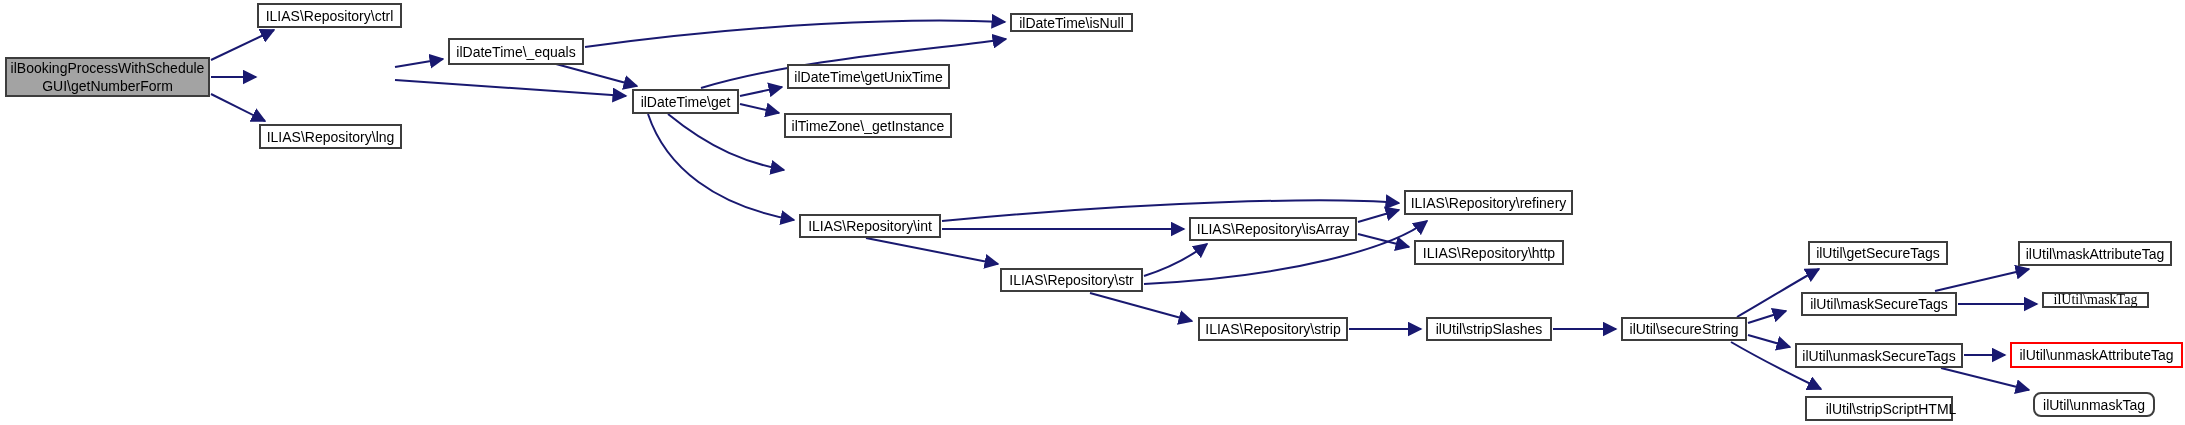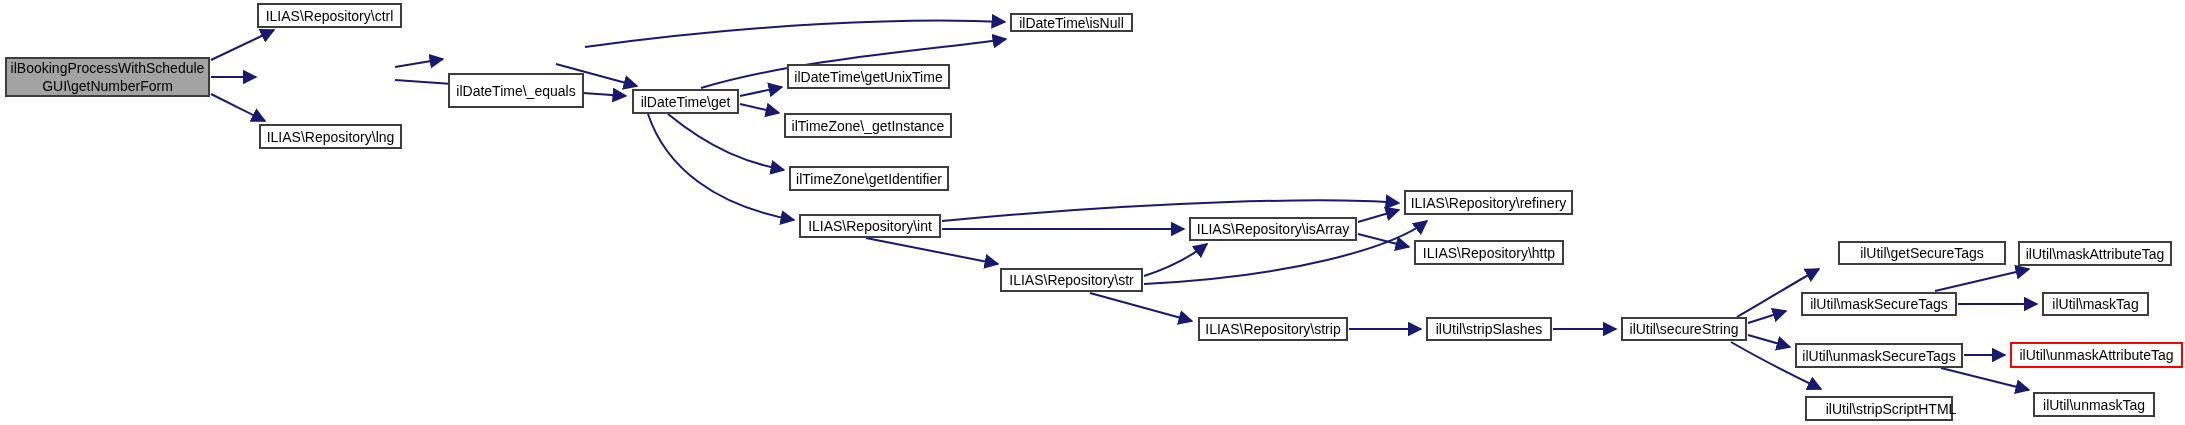--- a/index.html
+++ b/index.html
@@ -79,36 +79,35 @@
       <path d="M1958,304 L2037,304" marker-end="url(#ah)"></path>
       <path d="M1964,355 L2005,355" marker-end="url(#ah)"></path>
       <path d="M1941,368 L2029,390" marker-end="url(#ah)"></path>
     </g>
   </svg>
 
   <div class="node root" style="left:5px; top:57px; width:205px; height:40px;"><span>ilBookingProcessWithSchedule
 GUI\getNumberForm</span></div>
   <div class="node" style="left:257px; top:3px; width:145px; height:25px;"><span>ILIAS\Repository\ctrl</span></div>
   <div class="node" style="left:259px; top:124px; width:143px; height:25px;"><span>ILIAS\Repository\lng</span></div>
-  <div class="node" style="left:448px; top:38px; width:136px; height:35px;margin-top:35px;"><span>ilDateTime\_equals</span></div>
+  <div class="node" style="left:448px; top:38px; width:136px; height:27px;"><span>ilDateTime\_equals</span></div>
   <div class="node" style="left:632px; top:89px; width:107px; height:25px;"><span>ilDateTime\get</span></div>
   <div class="node" style="left:1010px; top:13px; width:123px; height:19px;"><span>ilDateTime\isNull</span></div>
   <div class="node" style="left:784px; top:113px; width:168px; height:25px;"><span>ilTimeZone\_getInstance</span></div>
   <div class="node" style="left:787px; top:64px; width:163px; height:25px;"><span>ilDateTime\getUnixTime</span></div>
-  <div class="node" style="left:789px; top:166px; width:160px; height:25px;"><span>ilTimeZone\getIdentifier</span></div>
   <div class="node" style="left:799px; top:214px; width:142px; height:24px;"><span>ILIAS\Repository\int</span></div>
   <div class="node" style="left:1189px; top:217px; width:168px; height:24px;"><span>ILIAS\Repository\isArray</span></div>
   <div class="node" style="left:1404px; top:190px; width:169px; height:25px;"><span>ILIAS\Repository\refinery</span></div>
   <div class="node" style="left:1414px; top:240px; width:150px; height:25px;text-align:right;"><span>ILIAS\Repository\http</span></div>
   <div class="node" style="left:1000px; top:268px; width:143px; height:24px;"><span>ILIAS\Repository\str</span></div>
   <div class="node" style="left:1198px; top:317px; width:150px; height:24px;"><span>ILIAS\Repository\strip</span></div>
   <div class="node" style="left:1426px; top:317px; width:126px; height:24px;"><span>ilUtil\stripSlashes</span></div>
   <div class="node" style="left:1621px; top:317px; width:126px; height:24px;"><span>ilUtil\secureString</span></div>
-  <div class="node" style="left:1808px; top:241px; width:168px; height:24px;margin-left:30px;"><span>ilUtil\getSecureTags</span></div>
+  <div class="node" style="left:1808px; top:241px; width:140px; height:24px;"><span>ilUtil\getSecureTags</span></div>
   <div class="node" style="left:1801px; top:292px; width:156px; height:24px;"><span>ilUtil\maskSecureTags</span></div>
   <div class="node" style="left:1795px; top:343px; width:168px; height:25px;"><span>ilUtil\unmaskSecureTags</span></div>
   <div class="node" style="left:1805px; top:396px; width:148px; height:25px;padding-left:24px;"><span>ilUtil\stripScriptHTML</span></div>
   <div class="node" style="left:2018px; top:241px; width:154px; height:25px;"><span>ilUtil\maskAttributeTag</span></div>
-  <div class="node" style="left:2042px; top:292px; width:107px; height:24px;"><span>ilUtil\maskTag</span></div>
+  <div class="node" style="left:2042px; top:292px; width:107px; height:16px;font-family:Liberation Serif, serif;"><span>ilUtil\maskTag</span></div>
   <div class="node hl" style="left:2010px; top:342px; width:173px; height:26px;"><span>ilUtil\unmaskAttributeTag</span></div>
-  <div class="node" style="left:2033px; top:392px; width:122px; height:25px;"><span>ilUtil\unmaskTag</span></div>
+  <div class="node" style="left:2033px; top:392px; width:122px; height:25px;border-radius:8px;"><span>ilUtil\unmaskTag</span></div>
 
 </div>
 
 </body></html>

